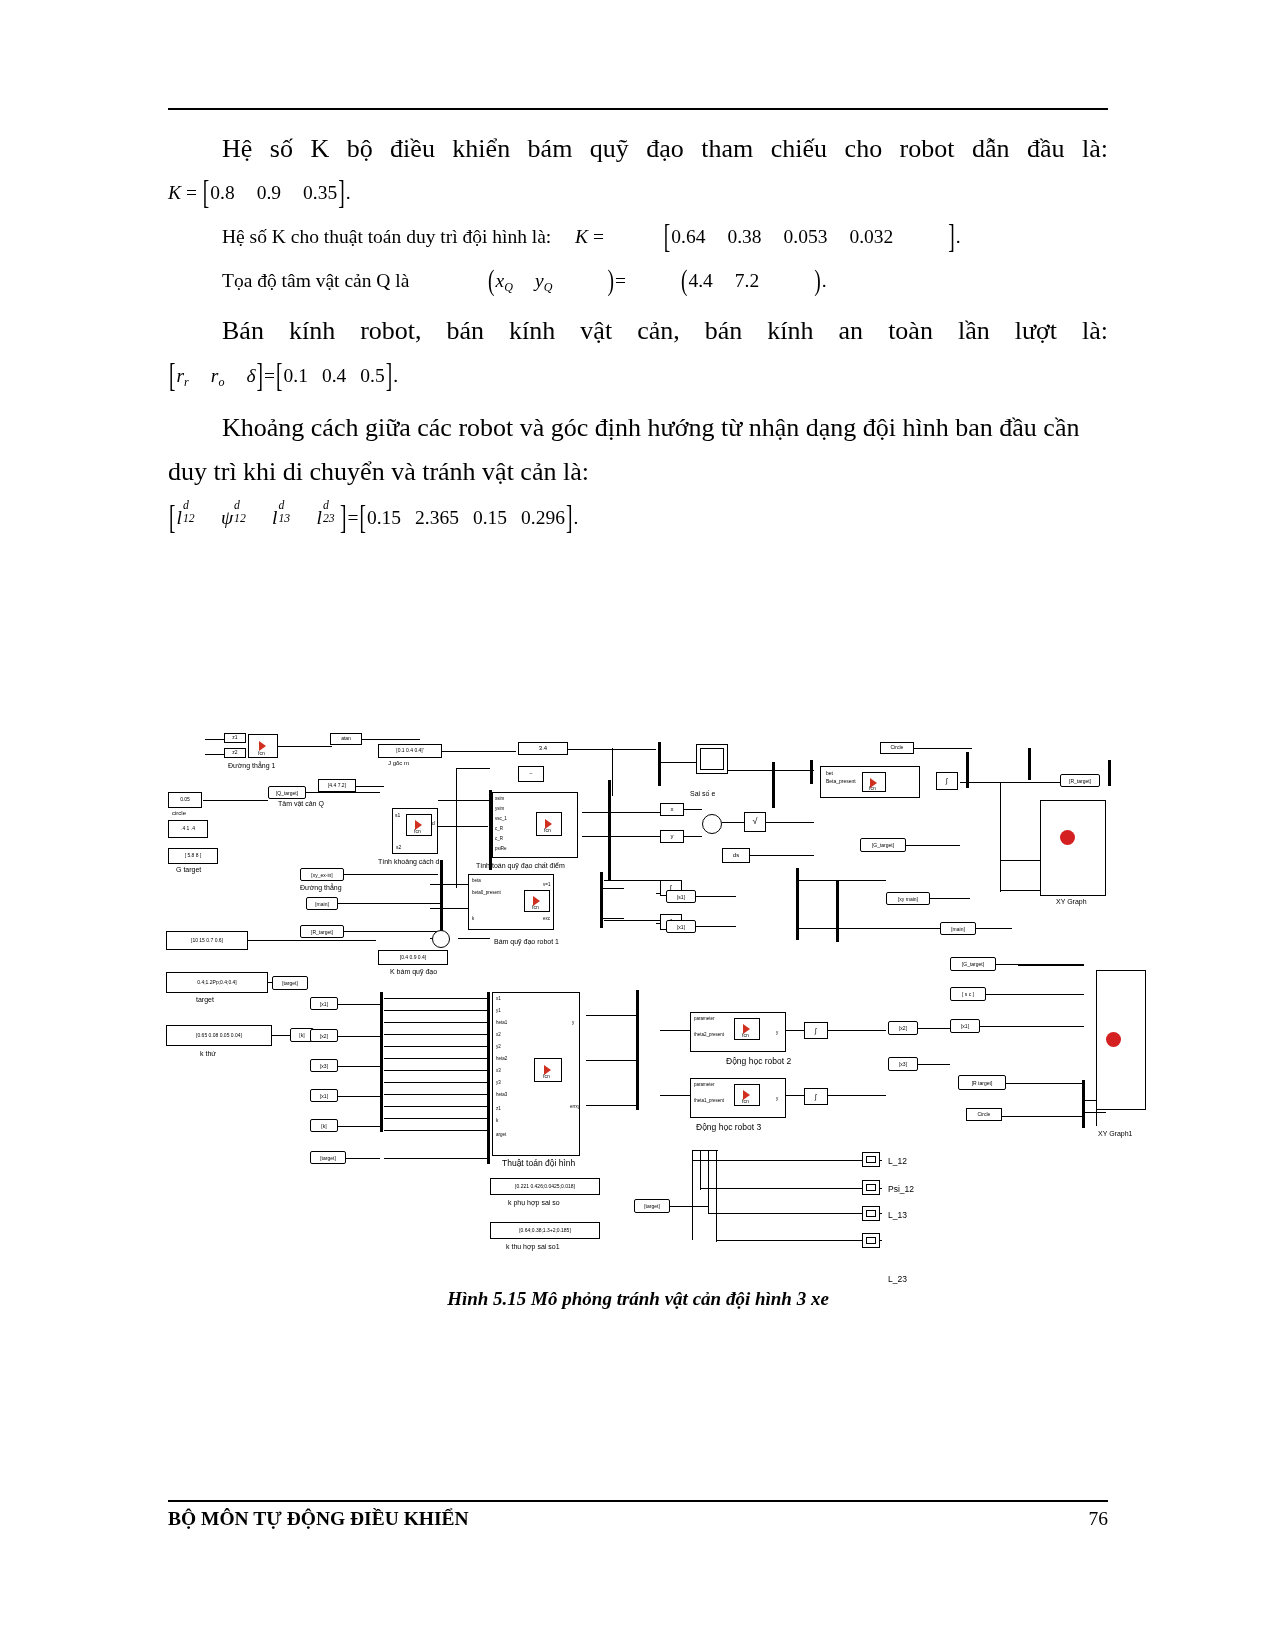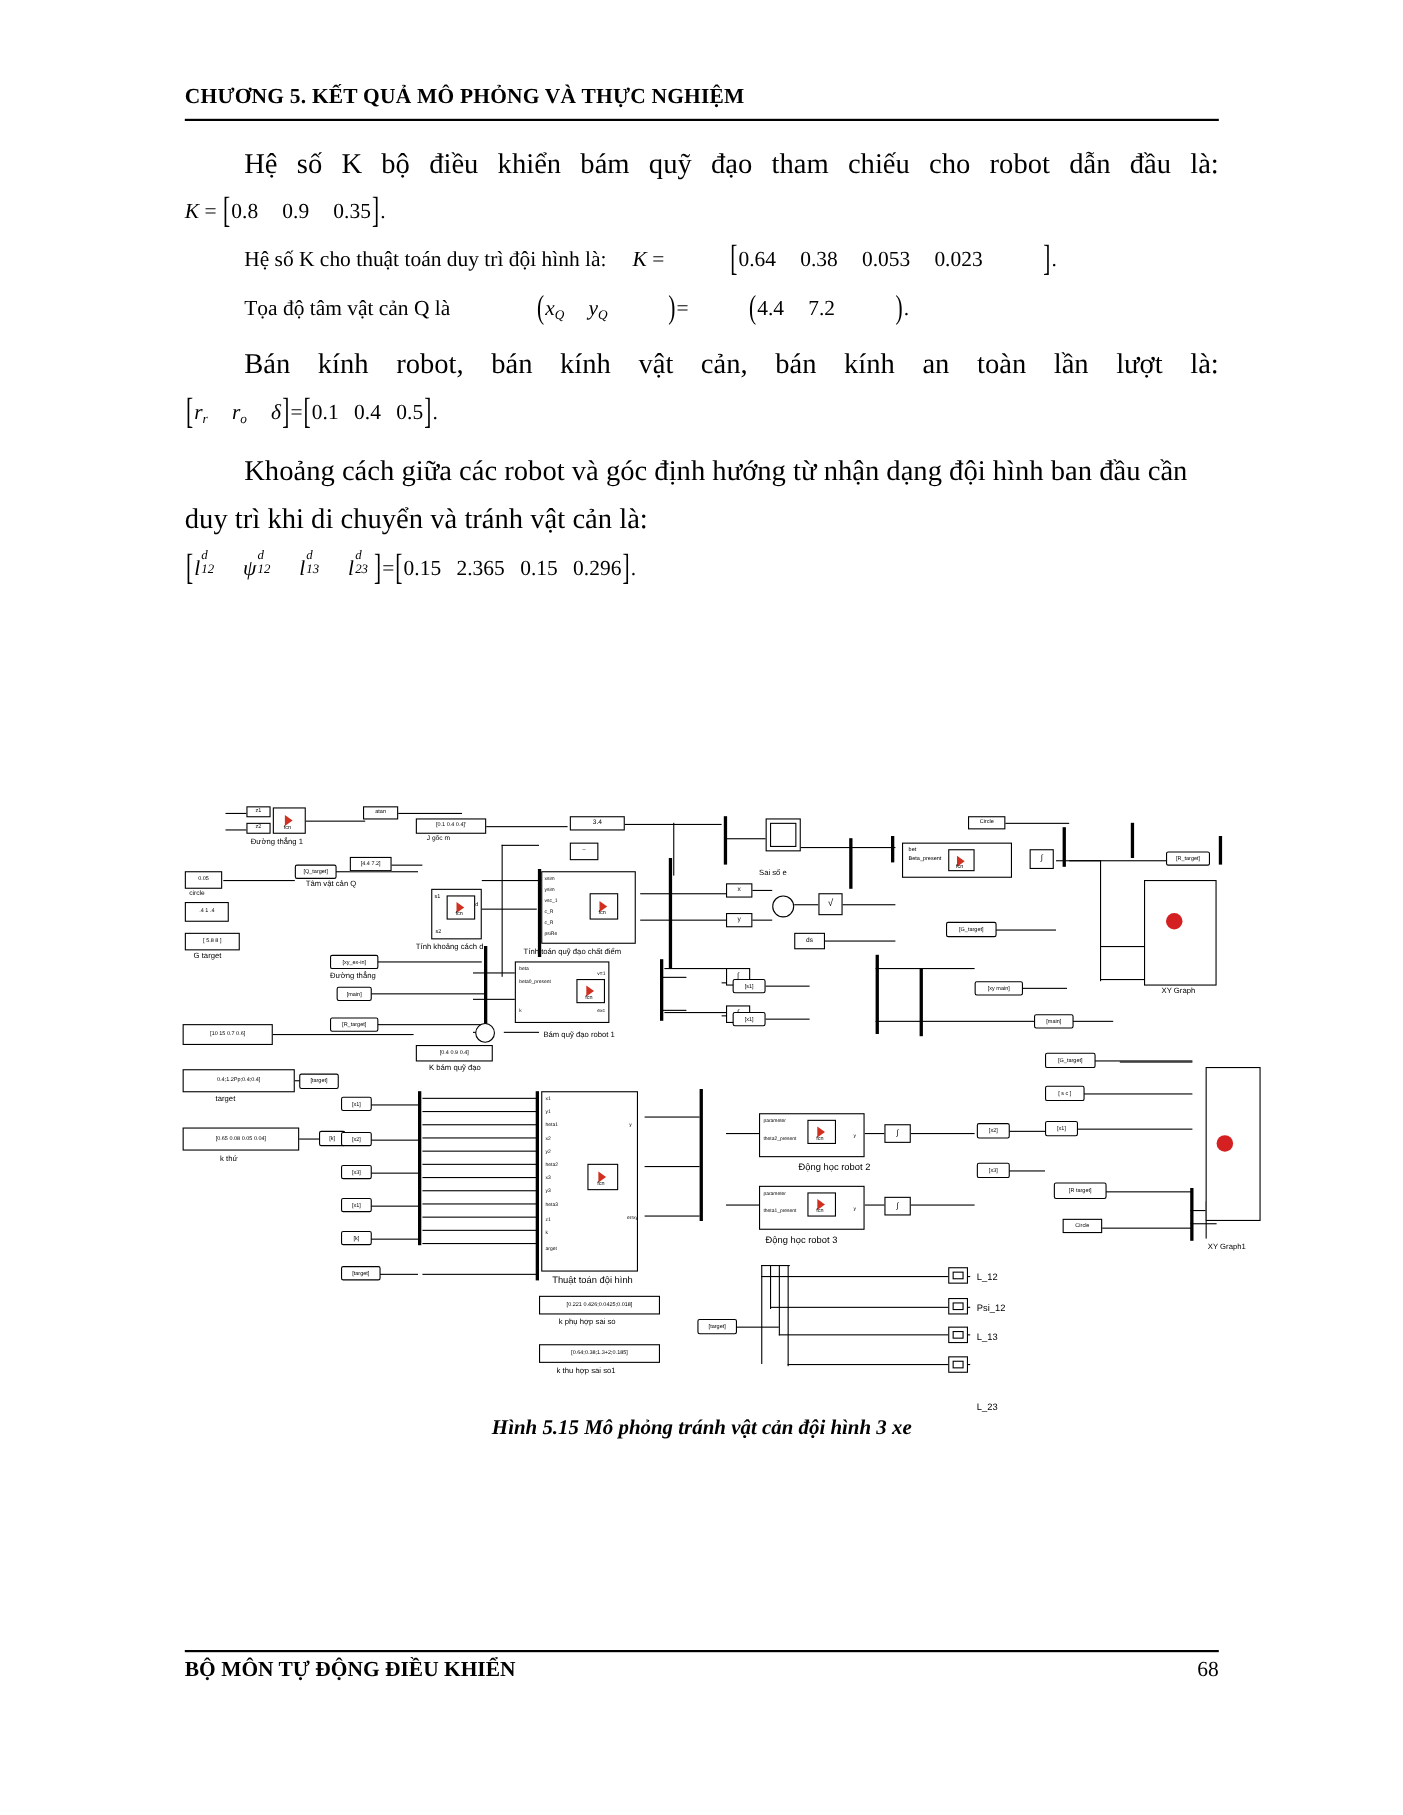--- a/index.html
+++ b/index.html
@@ -218,41 +218,38 @@
     position: absolute;
     left: 3px; top: 3px; right: 3px; bottom: 3px;
     border: 1px solid #000;
   }
 </style>
 </head>
 <body>
 
 <div class="page">
 
-  <div class="header">
-    <div class="header-title">CHƯƠNG 5. KẾT QUẢ MÔ PHỎNG VÀ THỰC NGHIỆM</div>
-  </div>
   <div class="header-rule"></div>
 
   <div class="content">
 
     <p class="para indent justify-spread">Hệ số K bộ điều khiển bám quỹ đạo tham chiếu cho robot dẫn đầu là:</p>
 
     <div class="eqline">
       <span class="mvar">K</span>
       <span>=</span>
       <span class="brk">[</span><span class="mnum">0.8</span><span class="gap"></span><span class="mnum">0.9</span><span class="gap"></span><span class="mnum">0.35</span><span class="brk">]</span><span>.</span>
     </div>
 
     <div class="eqline" style="text-indent:54px">
       <span>Hệ số K cho thuật toán duy trì đội hình là:</span>
       <span class="gap-s"></span>
       <span class="mvar">K</span>
       <span>=</span>
-      <span class="brk">[</span><span class="mnum">0.64</span><span class="gap"></span><span class="mnum">0.38</span><span class="gap"></span><span class="mnum">0.053</span><span class="gap"></span><span class="mnum">0.023</span><span class="brk">]</span><span>.</span>
+      <span class="brk">[</span><span class="mnum">0.64</span><span class="gap"></span><span class="mnum">0.38</span><span class="gap"></span><span class="mnum">0.053</span><span class="gap"></span><span class="mnum">0.032</span><span class="brk">]</span><span>.</span>
     </div>
 
 
     <div class="eqline" style="text-indent:54px">
       <span>Tọa độ tâm vật cản Q là</span>
       <span class="gap-s"></span>
       <span class="paren">(</span><span class="mvar">x</span><span class="sub">Q</span><span class="gap"></span><span class="mvar">y</span><span class="sub">Q</span><span class="paren">)</span><span>=</span><span class="paren">(</span><span class="mnum">4.4</span><span class="gap"></span><span class="mnum">7.2</span><span class="paren">)</span><span>.</span>
     </div>
 
     <p class="para indent justify-spread" style="margin-top:12px">Bán kính robot, bán kính vật cản, bán kính an toàn lần lượt là:</p>
@@ -586,15 +583,15 @@
     <div class="lbl big" style="left:888px;top:1210px;">L_13</div>
     <div class="lbl big" style="left:888px;top:1274px;">L_23</div>
     <div class="port" style="left:634px;top:1199px;width:36px;height:14px;">[target]</div>
   </div>
 
   <div class="figure-caption">Hình 5.15 Mô phỏng tránh vật cản đội hình 3 xe</div>
 
   <div class="footer-rule"></div>
   <div class="footer">
     <span>BỘ MÔN TỰ ĐỘNG ĐIỀU KHIỂN</span>
-    <span class="footer-page">68</span>
+    <span class="footer-page">76</span>
   </div>
 </div>
 
 </body></html>

